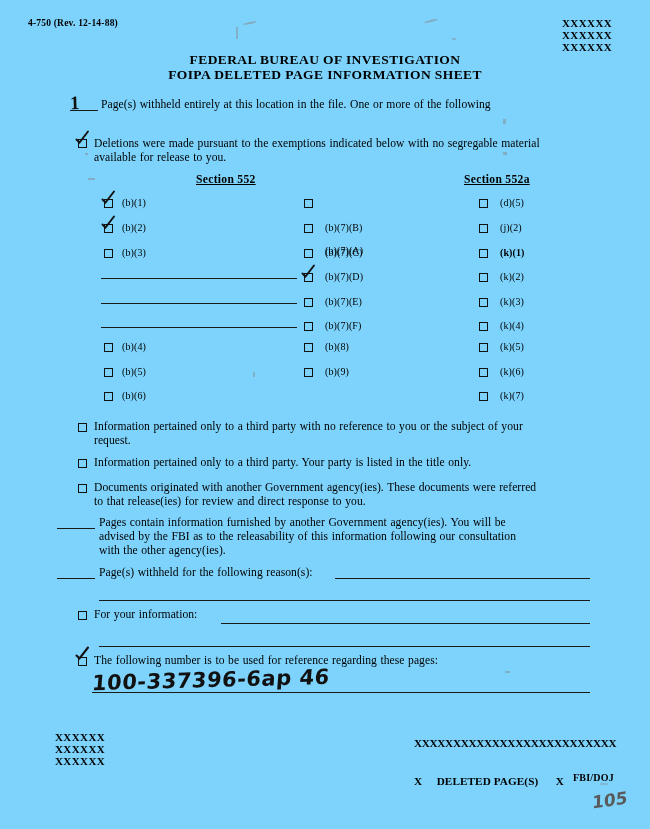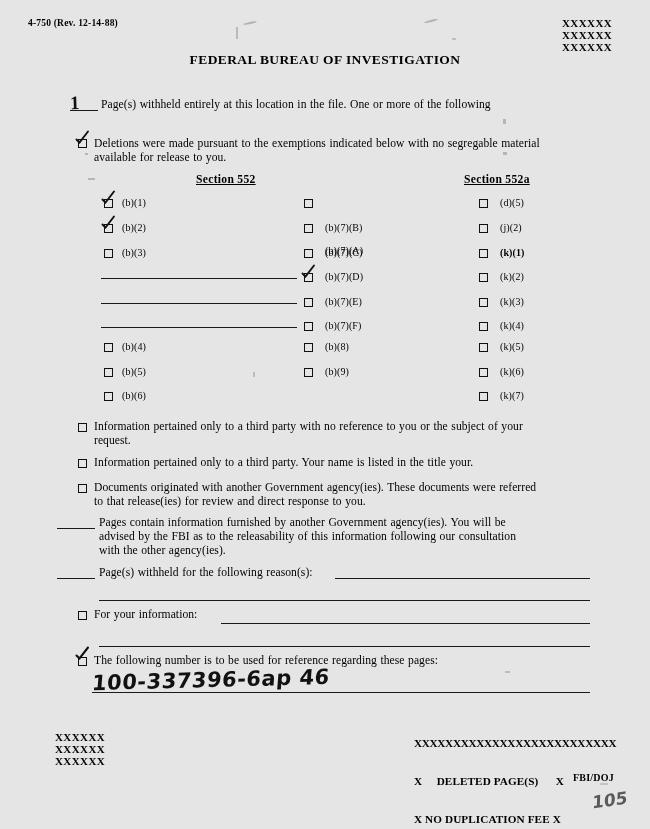--- a/index.html
+++ b/index.html
@@ -7,21 +7,21 @@
     width:650px;height:829px;
     background:#ffffff;
     font-family:"Liberation Serif", serif;
     color:#000;
     position:relative;
     overflow:hidden;
   }
   .page{
     position:relative;
     width:650px;height:829px;
-    background:#e5e5e5;
+    background:#7dd3fc;
   }
   
   .formno{
     position:absolute;left:28px;top:18px;
     font-size:9.5px;font-weight:bold;letter-spacing:.2px;
     font-family:"Liberation Serif", serif;
   }
   .xblock{
     position:absolute;
     font-family:"Liberation Serif", serif;
@@ -137,20 +137,21 @@
 <div class="page">
 
   <div class="formno">4-750 (Rev. 12-14-88)</div>
 
   <div class="xblock" id="x-top">XXXXXX
 XXXXXX
 XXXXXX</div>
 
   <div class="title">
     <div>FEDERAL BUREAU OF INVESTIGATION</div>
+    <div>FOIPA DELETED PAGE INFORMATION SHEET</div>
   </div>
 
   <div class="rule" style="left:70px;top:110px;width:28px;"></div>
   <div class="hand" id="hand-pages">1</div>
   <div class="para" style="left:101px;top:98px;">Page(s) withheld entirely at this location in the file.  One or more of the following</div>
 
   <div class="box" style="left:78px;top:139px;"></div>
   <div class="tick" style="left:73px;top:129px;">
     <svg width="18" height="18" viewBox="0 0 18 18">
         <path d="M3.5,10.5 L6.5,13.5 L15,2.5" stroke="#111" stroke-width="1.9" fill="none" stroke-linecap="round"></path>
@@ -246,21 +247,21 @@
   <div class="cblabel" style="left:500px;top:366px;">(k)(6)</div>
 
   <div class="box" style="left:479px;top:392px;"></div>
   <div class="cblabel" style="left:500px;top:390px;">(k)(7)</div>
 
   <div class="box" style="left:78px;top:423px;"></div>
   <div class="para" style="left:94px;top:420px;">Information pertained only to a third party with no reference to you or the subject of your</div>
   <div class="para" style="left:94px;top:434px;font-family:Liberation Serif, serif;">request.</div>
 
   <div class="box" style="left:78px;top:459px;"></div>
-  <div class="para" style="left:94px;top:456px;">Information pertained only to a third party.  Your name is listed in the title your.</div>
+  <div class="para" style="left:94px;top:456px;">Information pertained only to a third party.  Your party is listed in the title only.</div>
 
   <div class="box" style="left:78px;top:484px;"></div>
   <div class="para" style="left:94px;top:481px;">Documents originated with another Government agency(ies).  These documents were referred</div>
   <div class="para" style="left:94px;top:495px;">to that release(ies) for review and direct response to you.</div>
 
   <div class="rule" style="left:57px;top:528px;width:38px;"></div>
   <div class="para" style="left:99px;top:516px;">Pages contain information furnished by another Government agency(ies).  You will be</div>
   <div class="para" style="left:99px;top:530px;">advised by the FBI as to the releasability of this information following our consultation</div>
   <div class="para" style="left:99px;top:544px;">with the other agency(ies).</div>
 
@@ -284,21 +285,20 @@
   <div class="hand" id="hand-refnum">100-337396-6ap 46</div>
   <div class="rule" style="left:92px;top:692px;width:498px;"></div>
 
   <div class="xblock" id="x-bottomleft">XXXXXX
 XXXXXX
 XXXXXX</div>
 
   <div class="stamp">
     <div class="stampborder">XXXXXXXXXXXXXXXXXXXXXXXXXX</div>
     <div>X     DELETED PAGE(S)      X</div>
-    <div>X NO DUPLICATION FEE X</div>
     
     
   </div>
 
   <div class="fbidoj">FBI/DOJ</div>
   <div class="hand" id="hand-pagenum">105</div>
 
   <div class="speck" style="left:243px;top:22px;width:14px;height:2px;border-radius:50%;transform:rotate(-12deg);"></div>
   <div class="speck" style="left:236px;top:27px;width:2px;height:12px;opacity:.45;"></div>
   <div class="speck" style="left:424px;top:20px;width:14px;height:2px;border-radius:50%;transform:rotate(-14deg);"></div>

